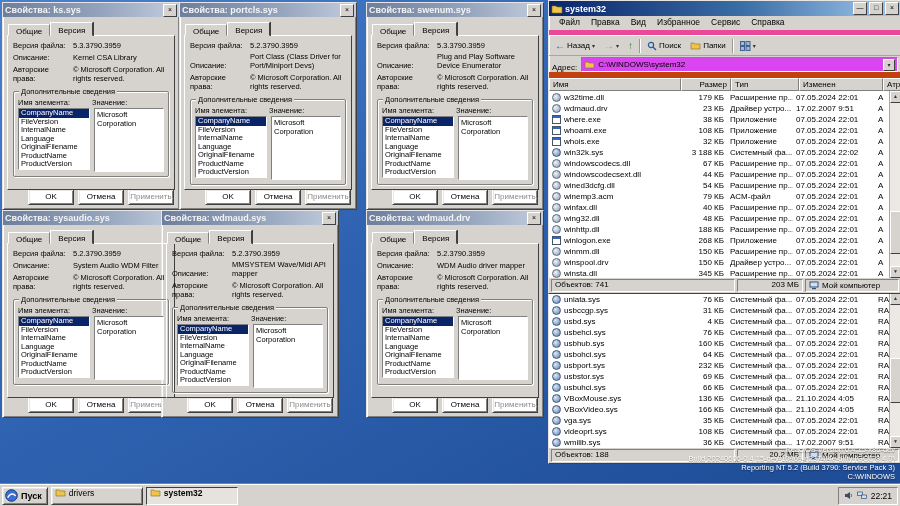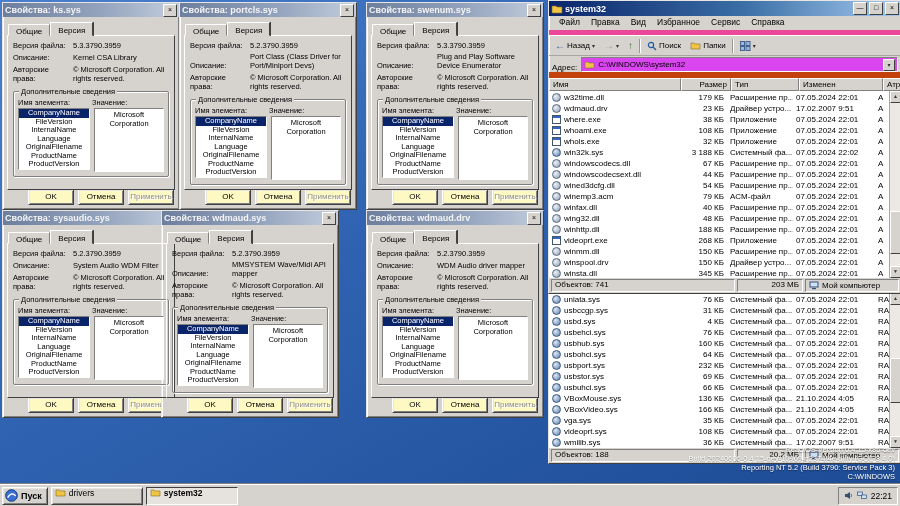--- a/index.html
+++ b/index.html
@@ -34,30 +34,30 @@
     border:1px solid;border-color:#fff #404040 #404040 #fff;padding:5px 5px 0;}
   .irow{display:flex;align-items:flex-end;font-size:7.5px;margin-bottom:3px;color:#000;}
   .ilab{width:60px;flex:0 0 60px;}
   .ival{flex:1;line-height:8.5px;}
   .grp{position:relative;margin-top:8px;border:1px solid #808080;border-radius:2px;
     box-shadow:inset 1px 1px 0 #fff,1px 1px 0 #fff;padding:6px 4px 4px;}
   .grp-title{position:absolute;top:-5px;left:5px;background:#d6d3ce;
     font-size:7.5px;padding:0 2px;}
   .glabels{display:flex;font-size:7.5px;margin-bottom:1px;}
   .gl1{width:74px;flex:0 0 74px;}
-  .gboxes{display:flex;gap:4px;text-align:center;}
+  .gboxes{display:flex;gap:4px;}
   .lbox{width:70px;flex:0 0 70px;height:60px;background:#fff;overflow:hidden;
     border:1px solid;border-color:#808080 #fff #fff #808080;}
   .litem{font-size:7.5px;line-height:8.5px;padding:0 2px;white-space:nowrap;color:#000;}
   .litem.sel{background:#0a246a;color:#fff;}
   .vbox{flex:1;height:60px;background:#fff;font-size:7.5px;padding:1px 2px;
     border:1px solid;border-color:#808080 #fff #fff #808080;color:#000;}
   .dbtns{position:absolute;bottom:4px;right:5px;display:flex;gap:4px;}
   .btn{min-width:44px;height:14px;font-size:8px;line-height:13px;text-align:center;
-    background:#fef9c3;color:#000;border:1px solid;border-color:#fff #404040 #404040 #fff;
+    background:#ffffff;color:#000;border:1px solid;border-color:#fff #404040 #404040 #fff;
     box-shadow:inset 1px 1px 0 #e8e6e2,inset -1px -1px 0 #808080;}
   .btn.disabled{color:#8c8c8c;text-shadow:1px 1px 0 #fff;}
 
   
   .explorer{left:548px;top:0;width:352px;height:292px;display:flex;flex-direction:column;}
   .explorer2{left:548px;top:292px;width:352px;height:170px;display:flex;flex-direction:column;}
   .menubar{display:flex;gap:11px;font-size:8.5px;padding:1px 10px;height:12px;color:#000;
     border-bottom:5px solid #ec4899;}
   .toolbar{display:flex;align-items:center;gap:3px;height:19px;padding:0 3px;
     border-top:1px solid #fff;border-bottom:1px solid #a8a5a0;font-size:8px;color:#000;}
@@ -828,21 +828,21 @@
     </span>
     <span class="fc c-size">188 КБ</span>
     <span class="fc c-type">Расширение пр...</span>
     <span class="fc c-mod">07.05.2024 22:01</span>
     <span class="fc c-attr">A</span>
   </div>
 
   <div class="frow">
     <span class="fc c-name">
       <span class="fi fi-app"></span>
-      <span>videoprt.exe</span>
+      <span>winlogon.exe</span>
     </span>
     <span class="fc c-size">268 КБ</span>
     <span class="fc c-type">Приложение</span>
     <span class="fc c-mod">07.05.2024 22:01</span>
     <span class="fc c-attr">A</span>
   </div>
 
   <div class="frow">
     <span class="fc c-name">
       <span class="fi fi-gear"></span>

